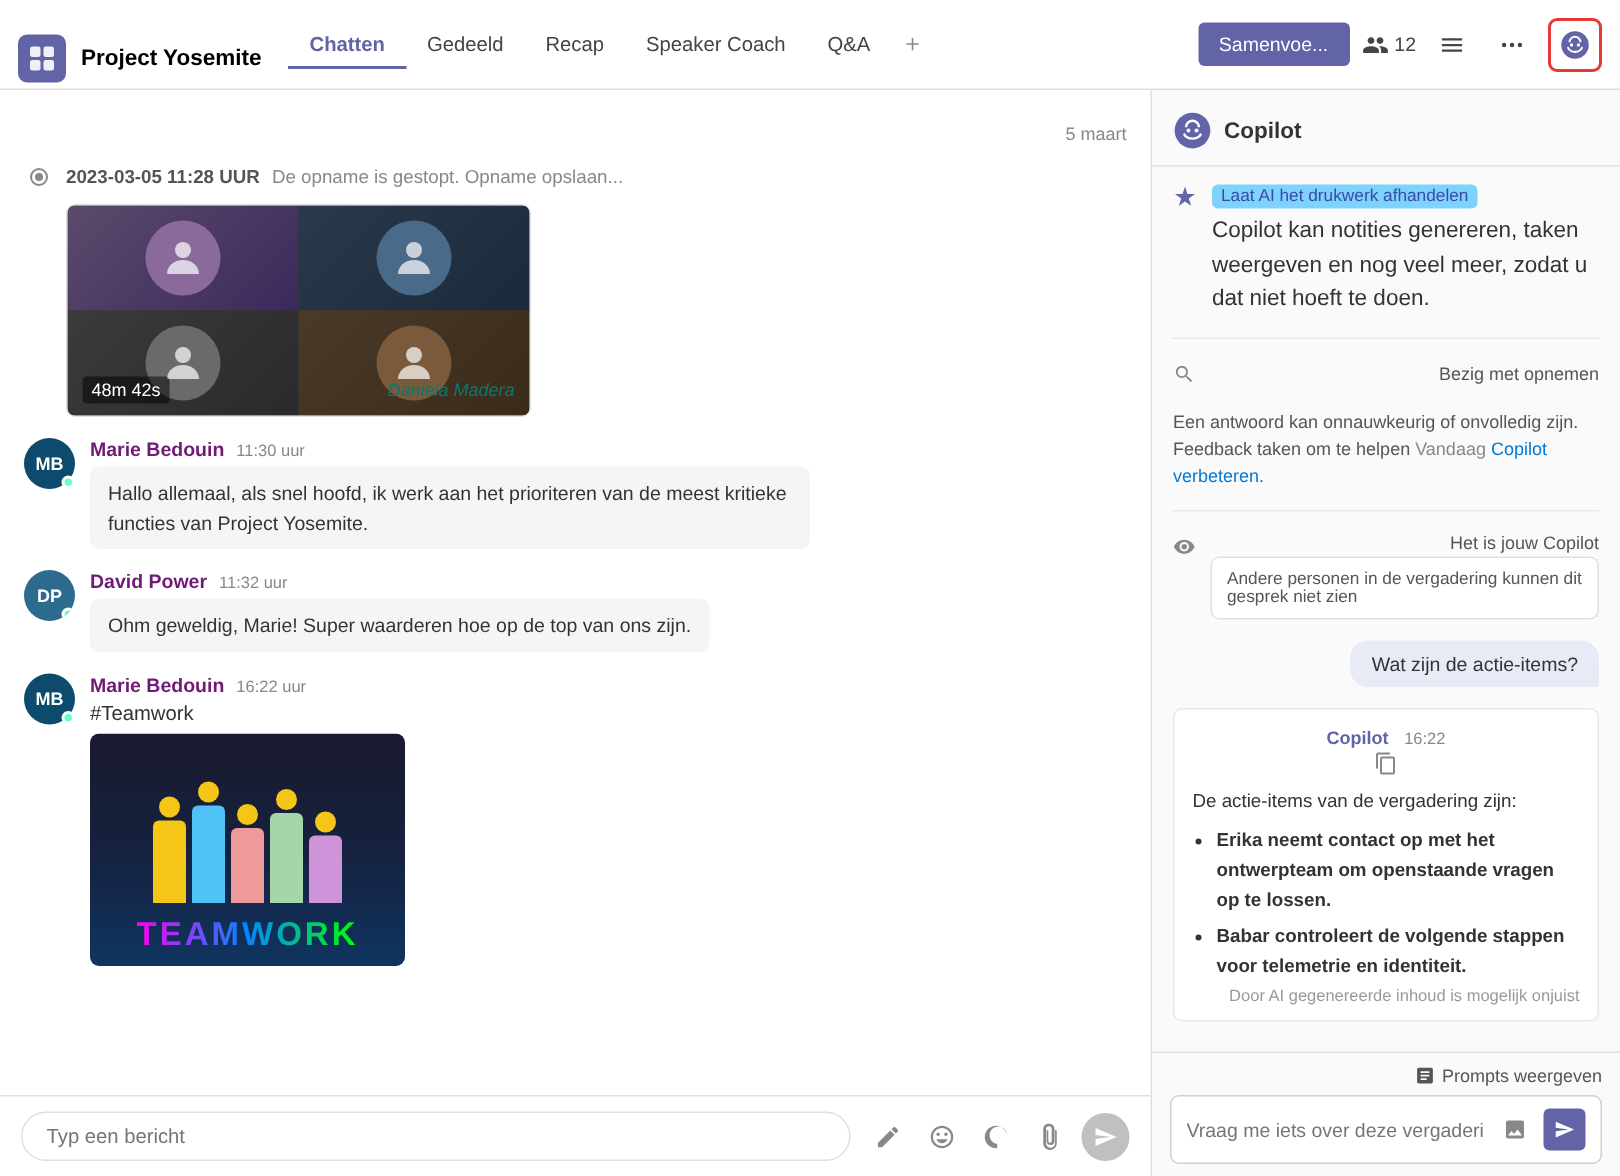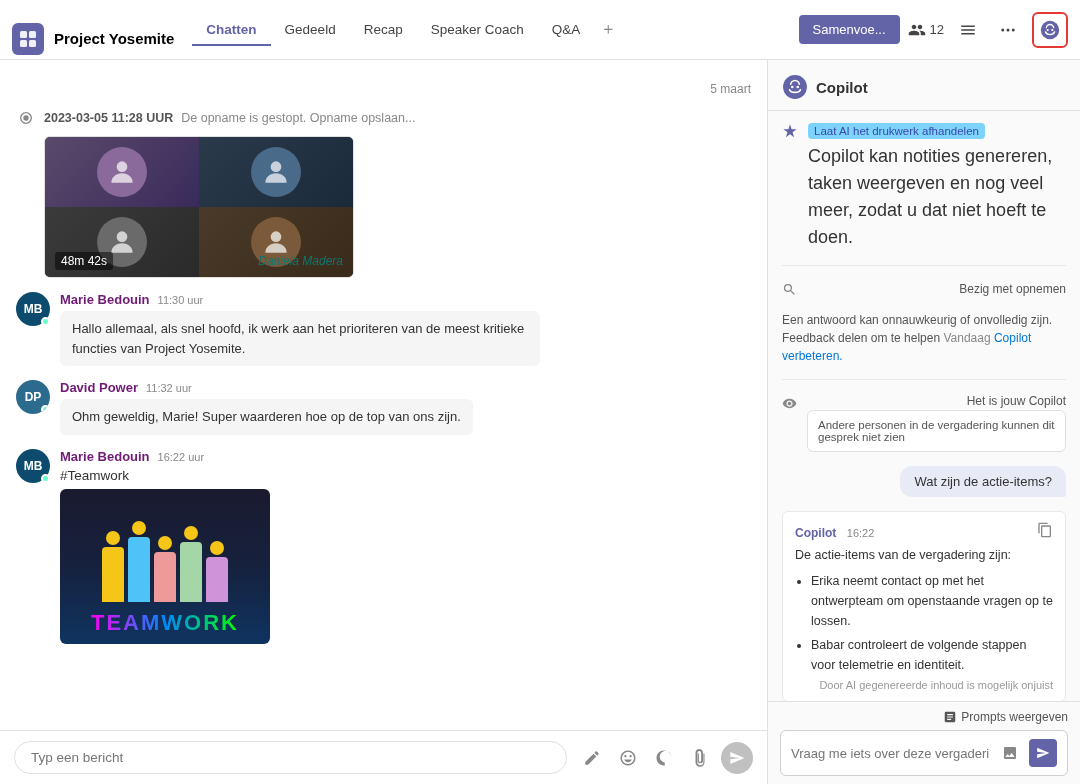--- a/index.html
+++ b/index.html
@@ -72,32 +72,32 @@
 
     
     .copilot-panel { width: 312px; flex-shrink: 0; display: flex; flex-direction: column; background: #fafafa; }
     .copilot-header { display: flex; align-items: center; gap: 8px; padding: 14px 14px 10px; border-bottom: 1px solid #e0e0e0; }
     .copilot-icon { width: 26px; height: 26px; }
     .copilot-title { font-size: 15px; font-weight: 600; color: #333; }
     .copilot-body { flex: 1; overflow-y: auto; padding: 10px 14px; display: flex; flex-direction: column; gap: 10px; }
 
     .cp-item { display: flex; align-items: flex-start; gap: 10px; }
     .cp-icon { flex-shrink: 0; margin-top: 2px; color: #888; }
-    .cp-text { font-size: 18px; color: #333; line-height: 1.5; }
+    .cp-text { font-size: 15px; color: #333; line-height: 1.5; }
     .cp-tag { background: #7dd3fc; color: #3949ab; border-radius: 4px; padding: 2px 6px; font-size: 11.5px; display: inline-block; margin-bottom: 4px; }
     .cp-divider { border: none; border-top: 1px solid #e8e8e8; margin: 4px 0; }
     .cp-private-note { font-size: 11.5px; color: #555; background: #fff; border: 1px solid #e0e0e0; border-radius: 6px; padding: 8px 10px; }
 
     .user-query-bubble { background: #e8eaf6; border-radius: 12px 12px 2px 12px; padding: 8px 14px; font-size: 13px; color: #333; align-self: flex-end; max-width: 220px; margin: 4px 0; }
-    .cp-response-header { display: flex; align-items: center; justify-content: space-between; margin-bottom: 4px; }
+    .cp-response-header { display: flex; align-items: center; justify-content: space-between; margin-bottom: 4px; flex-direction: column; }
     .cp-response-name { font-size: 12px; color: #6264a7; font-weight: 600; }
     .cp-response-time { font-size: 11px; color: #888; }
     .cp-response-copy { color: #888; cursor: pointer; font-size: 14px; }
     .cp-response-body { font-size: 12.5px; color: #333; line-height: 1.6; }
-    .cp-response-body ul { padding-left: 16px; }
+    .cp-response-body ul { padding-left: 16px; font-weight: bold; }
     .cp-response-body li { margin-bottom: 4px; }
     .cp-disclaimer { font-size: 11px; color: #999; text-align: right; margin-top: 4px; }
 
     .cp-footer { border-top: 1px solid #e0e0e0; padding: 8px 12px; }
     .cp-footer-top { display: flex; align-items: center; justify-content: flex-end; margin-bottom: 6px; }
     .cp-prompts-btn { font-size: 12px; color: #555; cursor: pointer; display: flex; align-items: center; gap: 4px; }
     .cp-input-area { display: flex; align-items: center; gap: 8px; background: #fff; border: 1px solid #d0d0d0; border-radius: 6px; padding: 8px 10px; }
     .cp-input { flex: 1; border: none; outline: none; font-size: 13px; color: #333; background: transparent; }
     .cp-input-icons { display: flex; align-items: center; gap: 6px; }
     .cp-send-btn { width: 28px; height: 28px; background: #6264a7; border-radius: 4px; border: none; display: flex; align-items: center; justify-content: center; cursor: pointer; }
@@ -359,21 +359,21 @@
             </svg>
         </div>
         <div style="flex:1;">
           <div style="display:flex;justify-content:flex-end;">
             <span class="cp-text" style="color:#555;font-size:12px;">Bezig met opnemen</span>
           </div>
         </div>
       </div>
 
       <div style="font-size:12px;color:#555;line-height:1.5;">
-        <span>Een antwoord kan onnauwkeurig of onvolledig zijn. Feedback delen om te helpen</span>
+        <span>Een antwoord kan onnauwkeurig of onvolledig zijn. Feedback taken om te helpen</span>
         <span style="color:#888;"> </span>
         <span style="color:#888;">Vandaag</span>
         <span style="color:#0078d4;cursor:pointer;">Copilot verbeteren.</span>
       </div>
 
       <hr class="cp-divider">
 
       <div class="cp-item">
         <div class="cp-icon">
           <svg width="15" height="15" viewBox="0 0 24 24" fill="#888">

